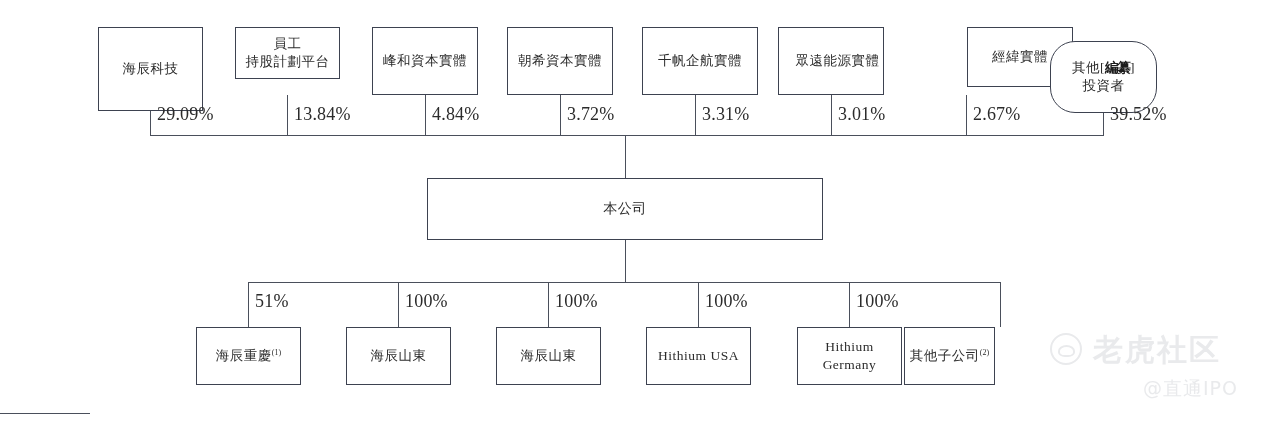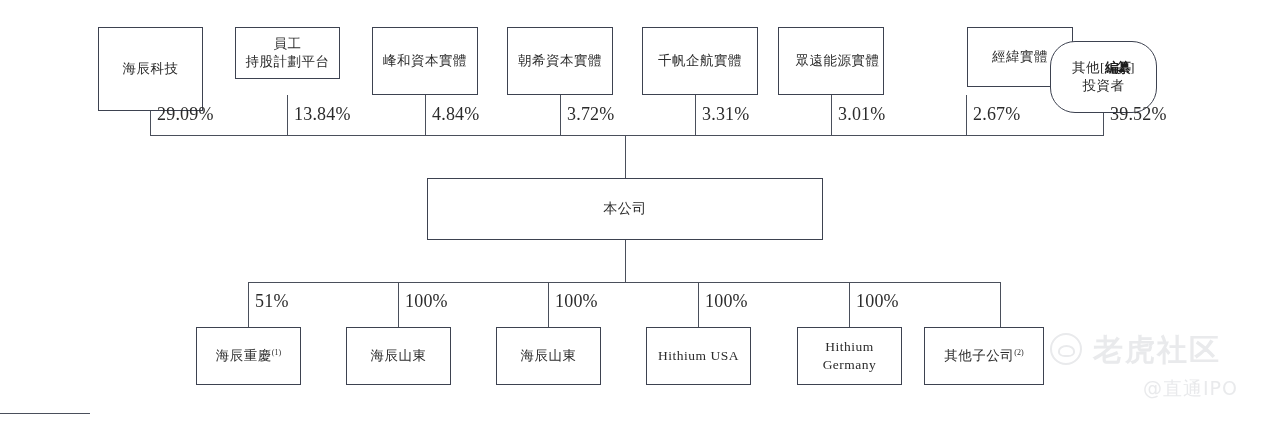--- a/index.html
+++ b/index.html
@@ -197,21 +197,21 @@
     <span class="label">Hithium USA</span>
   </div>
 
   <div class="node" style="left:797px;top:327px;width:105px;height:58px;">
     <div>
       <span class="label">Hithium</span>
       <span class="label">Germany</span>
     </div>
   </div>
 
-  <div class="node" style="left:924px;top:327px;width:120px;height:58px;">
+  <div class="node" style="left:904px;top:327px;width:91px;height:58px;">
     <span class="label"><span>其他子公司</span><sup>(2)</sup></span>
   </div>
 
   <div class="foot-rule"></div>
 
   <div class="wm wm-logo"></div>
   <div class="wm wm-main">老虎社区</div>
   <div class="wm wm-sub">@直通IPO</div>
 
 </div>

